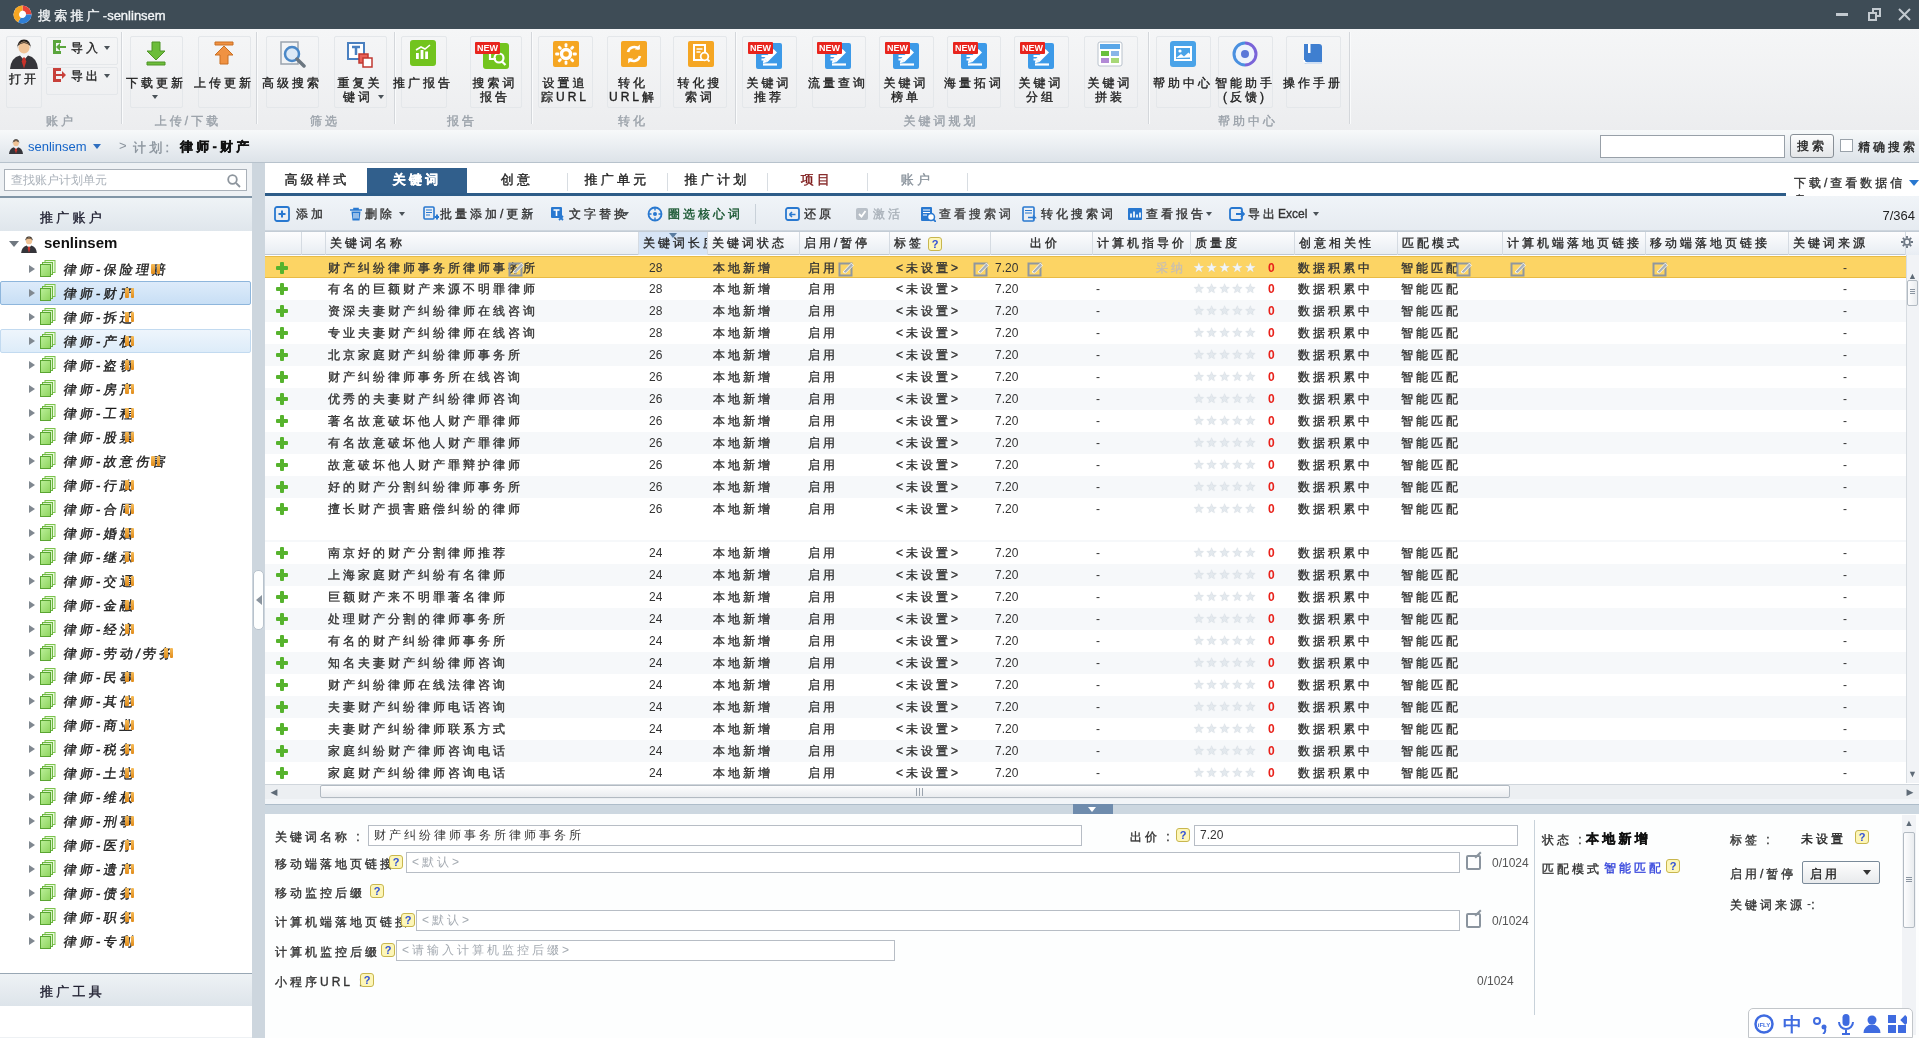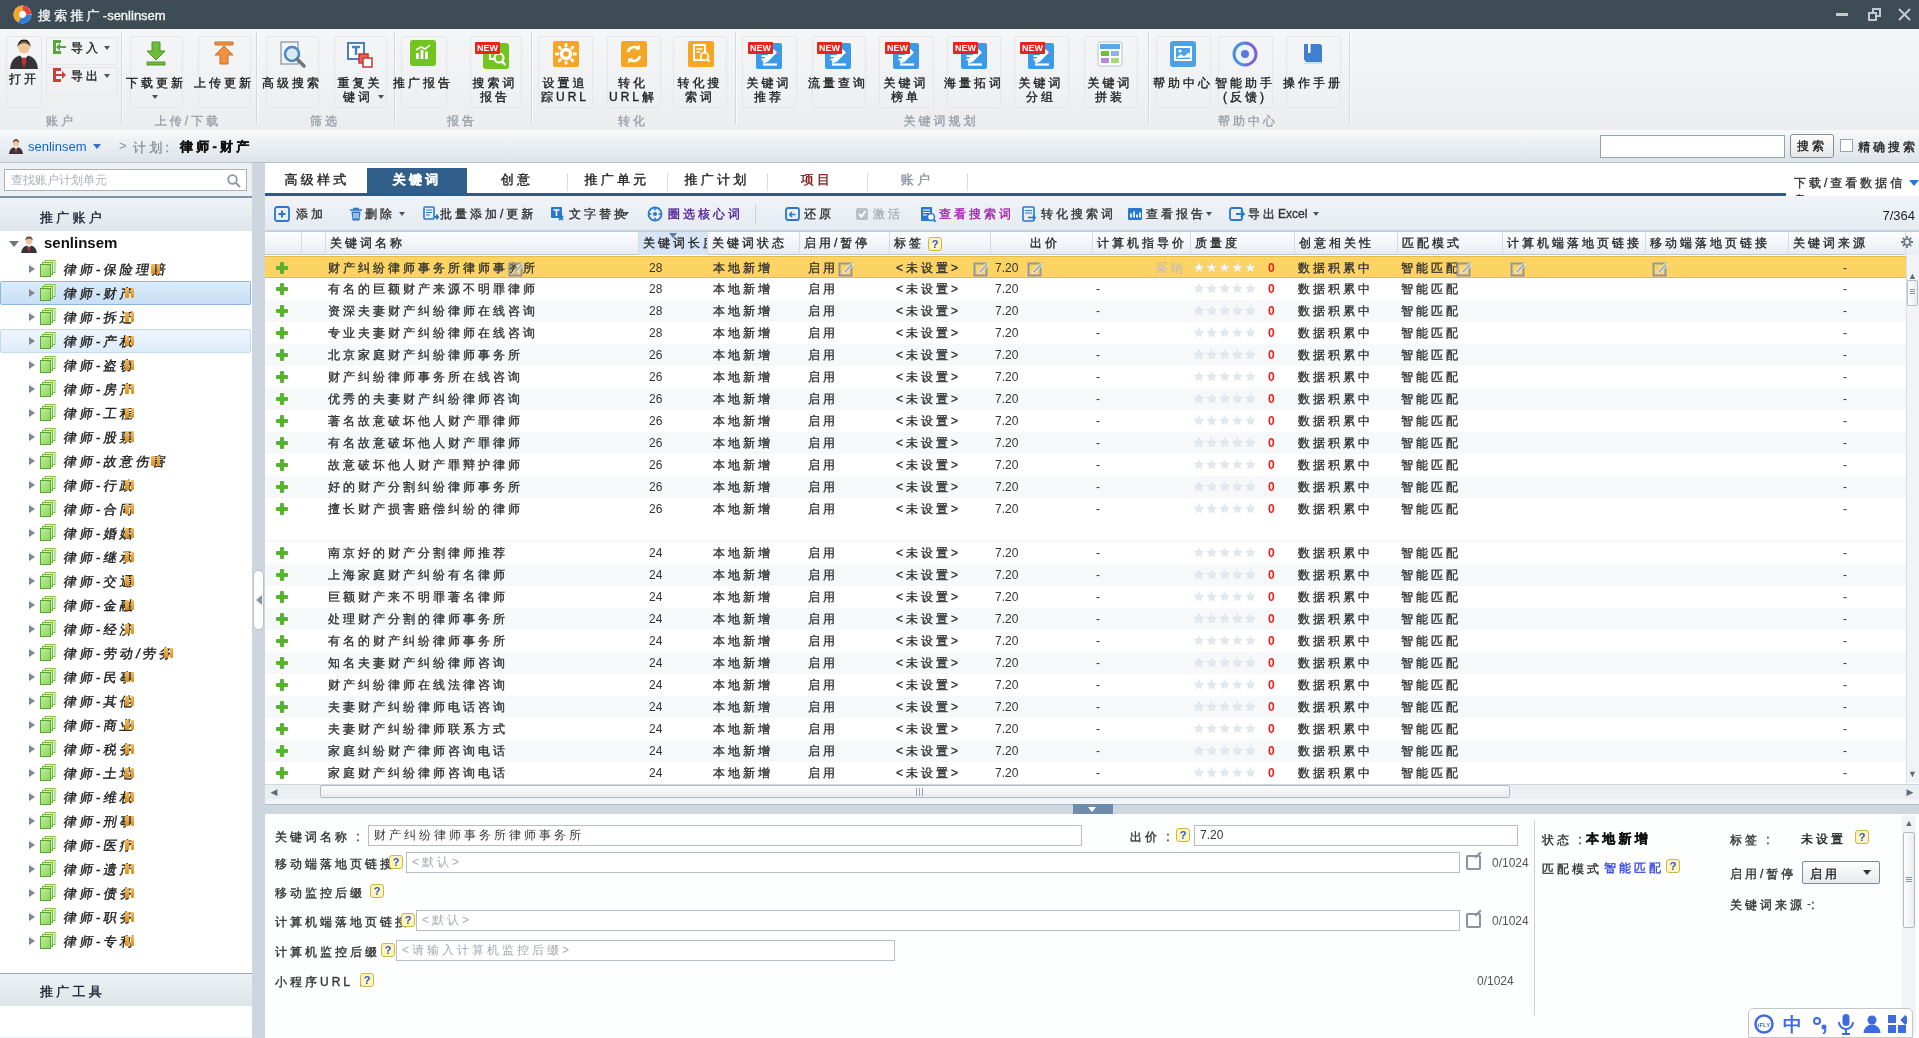--- a/index.html
+++ b/index.html
@@ -925,39 +925,39 @@
       <path d="M3.5 4 h6 M6.5 4 v6" stroke="#fff" stroke-width="1.6"></path>
       <path d="M9 10 l4 4 M13 10 l-4 4" stroke="#2878d0" stroke-width="1.8"></path>
     </svg>
 <div class="ab titem cn" style="left:304px;top:43px;color:#333">文字替换</div>
 <div class="ab" style="left:358px;top:49px;width:0;height:0;border-left:3.5px solid transparent;border-right:3.5px solid transparent;border-top:4px solid #4a5258"></div>
 <svg class="ab" style="left:382px;top:43px" width="16" height="16" viewBox="0 0 16 16">
       <circle cx="8" cy="8" r="6.5" fill="none" stroke="#2878d0" stroke-width="1.8"></circle>
       <circle cx="8" cy="8" r="2" fill="#2878d0"></circle>
       <path d="M8 1.5 v3 M8 11.5 v3 M1.5 8 h3 M11.5 8 h3" stroke="#2878d0" stroke-width="1.4"></path>
     </svg>
-<div class="ab titem cn" style="left:403px;top:43px;color:#4c1d95">圈选核心词</div>
+<div class="ab titem cn" style="left:403px;top:43px;color:#14532d">圈选核心词</div>
 <div class="ab" style="left:490px;top:41px;width:1px;height:20px;background:#c9d1d9"></div>
 <svg class="ab" style="left:520px;top:43px" width="16" height="16" viewBox="0 0 16 16">
       <rect x="1" y="2" width="13" height="12" rx="2" fill="none" stroke="#2878d0" stroke-width="1.8"></rect>
       <path d="M4.5 8.5 h6 M4.5 8.5 l2.5 -2.5 M4.5 8.5 l2.5 2.5" stroke="#2878d0" stroke-width="1.6" fill="none"></path>
     </svg>
 <div class="ab titem cn" style="left:539px;top:43px;color:#333">还原</div>
 <svg class="ab" style="left:589px;top:43px" width="16" height="16" viewBox="0 0 16 16">
       <rect x="2" y="2" width="12" height="12" rx="2" fill="#b9c0c8"></rect>
       <path d="M5 8 l2.5 2.5 L11.5 5" stroke="#fff" stroke-width="1.8" fill="none"></path>
     </svg>
 <div class="ab titem cn" style="left:608px;top:43px;color:#a8b0b8">激活</div>
 <svg class="ab" style="left:655px;top:43px" width="16" height="16" viewBox="0 0 16 16">
       <rect x="1" y="1" width="11" height="14" rx="1" fill="#2878d0"></rect>
       <path d="M3 4 h7 M3 6.5 h7 M3 9 h4" stroke="#fff" stroke-width="1.2"></path>
       <circle cx="11" cy="11" r="3.5" fill="#fff" stroke="#2878d0" stroke-width="1.5"></circle>
       <path d="M13.5 13.5 L16 16" stroke="#2878d0" stroke-width="1.8"></path>
     </svg>
-<div class="ab titem cn" style="left:674px;top:43px;color:#a21caf">查看搜索词</div>
+<div class="ab titem cn" style="left:674px;top:43px;color:#404040">查看搜索词</div>
 <svg class="ab" style="left:757px;top:43px" width="16" height="16" viewBox="0 0 16 16">
       <rect x="1" y="1" width="11" height="14" rx="1" fill="none" stroke="#2878d0" stroke-width="1.6"></rect>
       <path d="M3 4.5 h7 M3 7 h7" stroke="#2878d0" stroke-width="1.2"></path>
       <path d="M6 11.5 h7 l-2 -2 M13 11.5 l-2 2" stroke="#2878d0" stroke-width="1.5" fill="none"></path>
     </svg>
 <div class="ab titem cn" style="left:776px;top:43px;color:#333">转化搜索词</div>
 <svg class="ab" style="left:862px;top:43px" width="16" height="16" viewBox="0 0 16 16">
       <rect x="1" y="2" width="14" height="12" rx="1" fill="#2878d0"></rect>
       <path d="M4 11.5 v-4 M7 11.5 v-6 M10 11.5 v-3 M13 11.5 v-5" stroke="#fff" stroke-width="1.7"></path>
     </svg>

